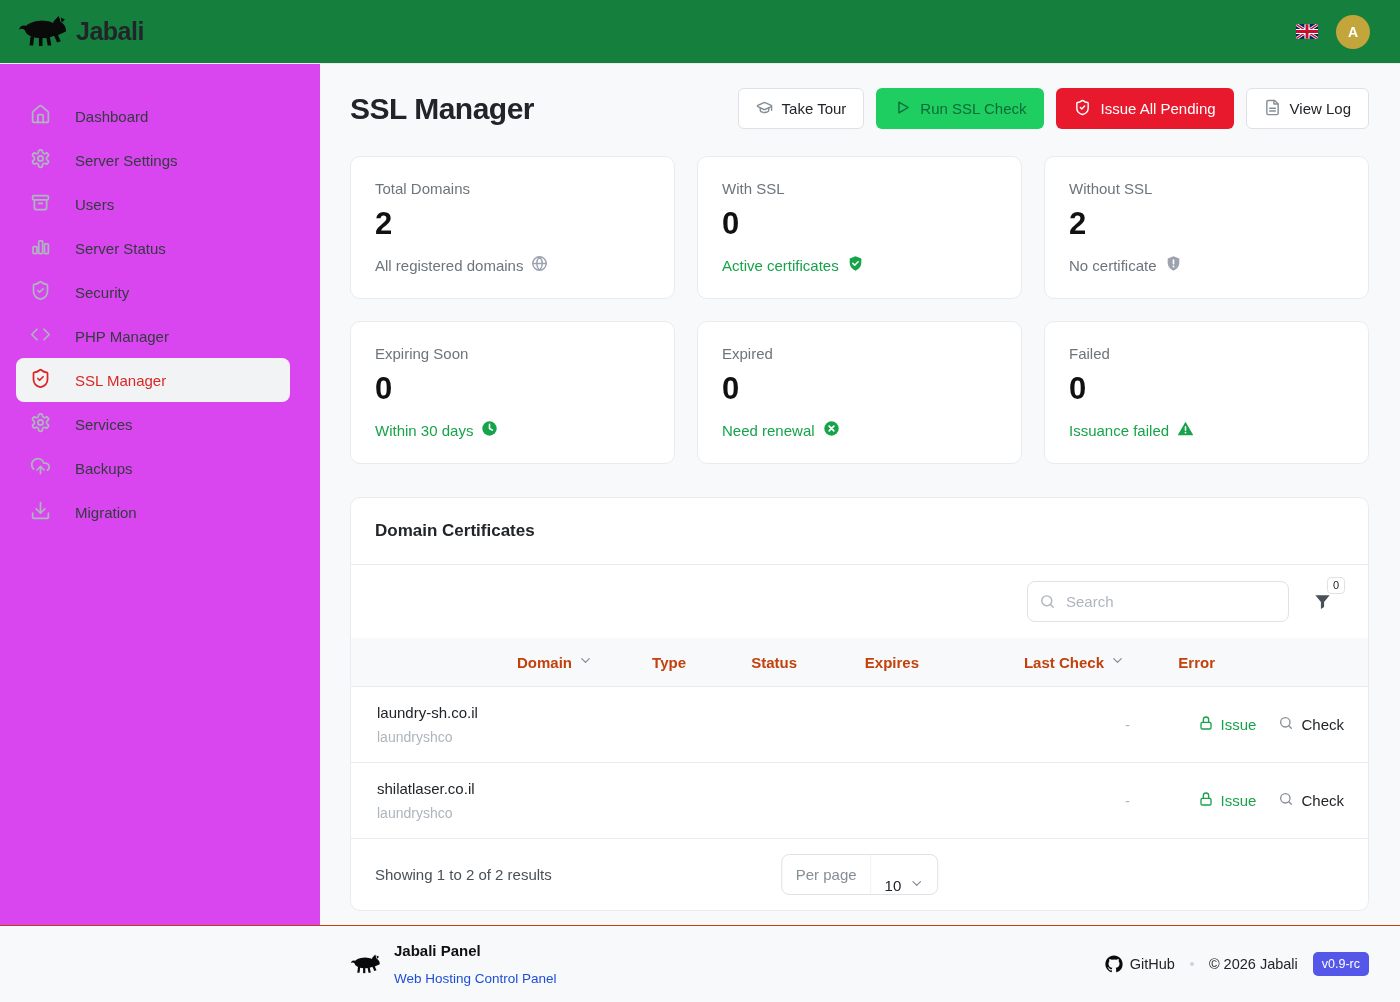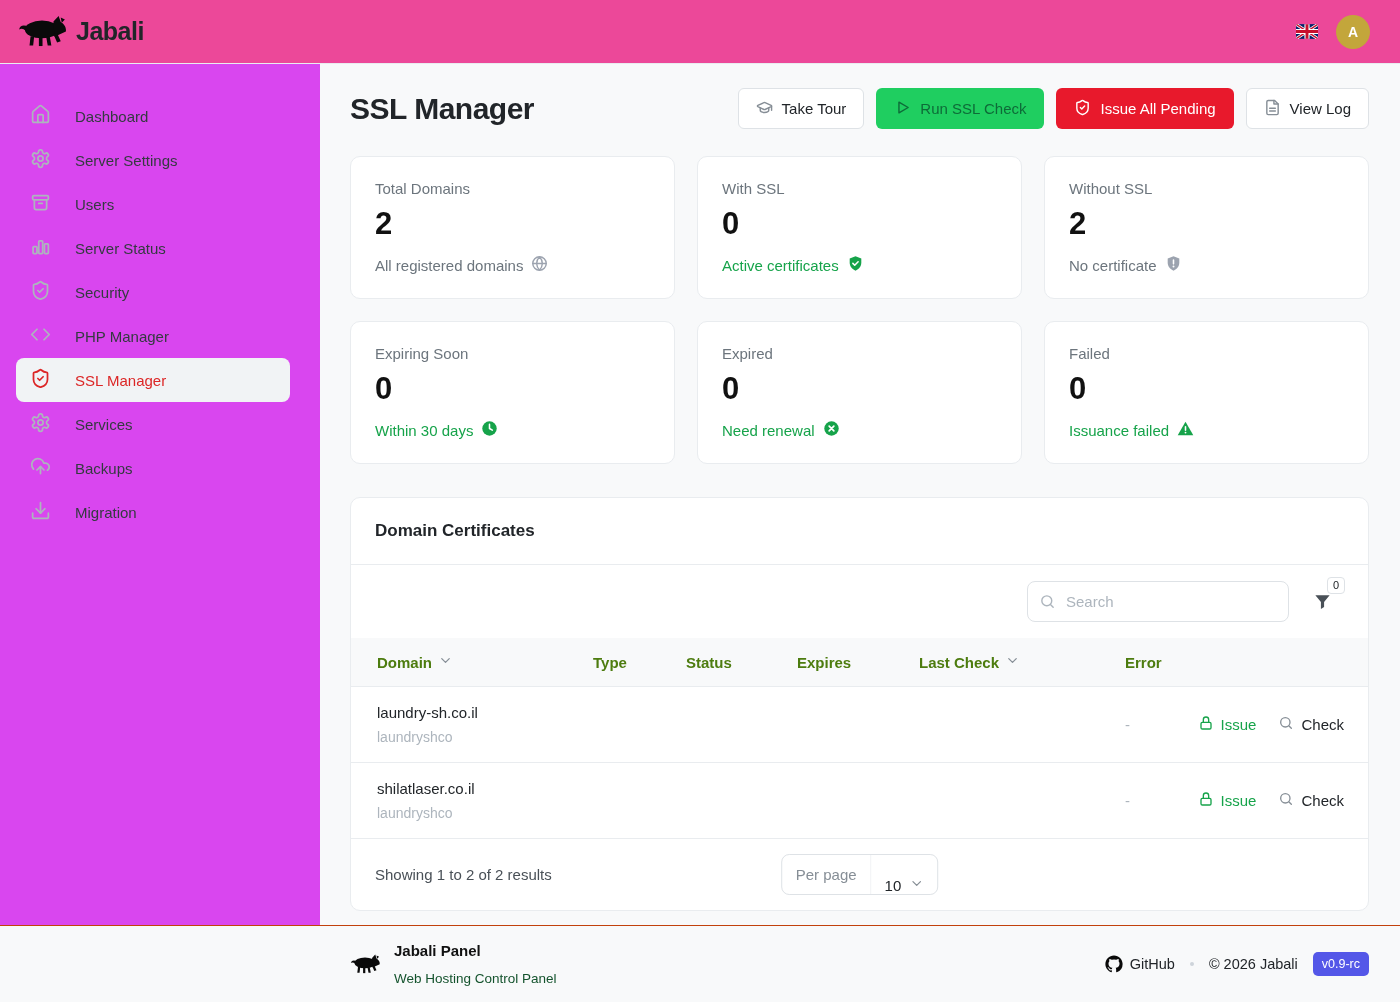--- a/index.html
+++ b/index.html
@@ -3,21 +3,21 @@
 <meta charset="utf-8">
 <style>
   * { box-sizing: border-box; }
   html,body { margin:0; padding:0; }
   body {
     width:1400px; height:1002px; overflow:hidden;
     font-family:"Liberation Sans","DejaVu Sans",sans-serif;
     background:#f8f9fa; color:#212529;
   }
   
-  .navbar{height:64px;background:#ec4899;border-bottom:1px solid #e9ecef;display:flex;align-items:center;justify-content:space-between;padding:0 16px;}
+  .navbar{height:64px;background:#15803d;border-bottom:1px solid #e9ecef;display:flex;align-items:center;justify-content:space-between;padding:0 16px;}
   .brand{display:flex;align-items:center;gap:8px;}
   .brand-logo svg{width:52px;height:38px;display:block;}
   .brand-name{font-size:25px;font-weight:800;letter-spacing:-0.5px;}
   .nav-right{display:flex;align-items:center;gap:18px;padding-right:14px;}
   .flag svg{width:22px;height:15px;border-radius:2px;display:block;}
   .avatar{width:34px;height:34px;border-radius:50%;background:#c3a63b;color:#fff;font-weight:700;font-size:14px;display:flex;align-items:center;justify-content:center;cursor:pointer;}
   
   .layout{display:flex;height:861px;}
   .sidebar{width:320px;background:#d946ef;padding-top:30px;flex-shrink:0;}
   .side-item{display:flex;align-items:center;gap:24px;height:44px;padding-left:14px;margin:0 30px 0 16px;border-radius:8px;font-size:15px;color:#343a40;cursor:pointer;white-space:nowrap;}
@@ -50,21 +50,21 @@
   .tc-toolbar{display:flex;justify-content:flex-end;align-items:center;gap:24px;padding:16px 36px 16px 24px;}
   .search{position:relative;width:262px;}
   .search input{width:100%;height:41px;border:1px solid #dee2e6;border-radius:8px;padding:0 12px 0 38px;font-size:15px;color:#212529;outline:none;font-family:inherit;}
   .search input::placeholder{color:#adb5bd;}
   .search .s-icon{position:absolute;left:12px;top:12px;width:17px;height:17px;color:#adb5bd;}
   .filter{position:relative;cursor:pointer;}
   .filter svg{width:19px;height:19px;color:#495057;display:block;}
   .filter-badge{position:absolute;top:-15px;right:-13px;background:#fff;border:1px solid #dee2e6;border-radius:4px;font-size:11px;line-height:1;padding:2px 5px;color:#212529;}
   table{width:100%;border-collapse:collapse;table-layout:fixed;}
   thead tr{background:#f8f9fa;}
-  th{font-size:15px;font-weight:600;text-align:left;padding:15px 0;color:#4d7c0f;}
+  th{font-size:15px;font-weight:600;text-align:right;padding:15px 0;color:#c2410c;}
   th .th-wrap{display:inline-flex;align-items:center;gap:6px;}
   th svg{width:15px;height:15px;color:#868e96;}
   td{padding:17px 0;vertical-align:middle;}
   tbody tr{border-top:1px solid #e9ecef;}
   .cell-pad{padding-left:26px;}
   .domain-name{font-size:15px;color:#212529;}
   .domain-owner{font-size:14px;color:#adb5bd;margin-top:8px;}
   .dash{color:#adb5bd;font-size:15px;}
   .row-actions{display:flex;justify-content:flex-end;align-items:center;gap:22px;padding-right:24px;white-space:nowrap;}
   .lnk{display:inline-flex;align-items:center;gap:7px;font-size:15px;cursor:pointer;}
@@ -75,21 +75,21 @@
   .tc-foot{border-top:1px solid #e9ecef;height:72px;display:flex;align-items:center;padding:0 24px;position:relative;font-size:15px;color:#495057;}
   .perpage{position:absolute;left:50%;transform:translateX(-50%);display:flex;align-items:center;border:1px solid #dee2e6;border-radius:8px;height:41px;background:#fff;overflow:hidden;cursor:pointer;}
   .pp-label{padding:0 14px;color:#868e96;}
   .pp-value{display:flex;align-items:flex-end;gap:8px;padding:0 13px;color:#212529;border-left:1px solid #f1f3f5;height:100%;}
   .pp-value svg{width:15px;height:15px;color:#868e96;}
   
   .footer{height:77px;border-top:1px solid #c2410c;display:flex;align-items:center;justify-content:space-between;padding:0 31px 0 349px;}
   .f-left{display:flex;align-items:center;gap:13px;}
   .f-boar svg{width:32px;height:25px;display:block;}
   .f-title{font-size:15px;font-weight:700;color:#111;}
-  .f-sub{font-size:13.5px;color:#14532d;margin-top:12px;}
+  .f-sub{font-size:13.5px;color:#1d4ed8;margin-top:12px;}
   .f-right{display:flex;align-items:center;gap:15px;font-size:14.5px;color:#212529;}
   .gh-link{display:flex;align-items:center;gap:7px;cursor:pointer;}
   .gh-link svg{width:18px;height:18px;display:block;}
   .sep-dot{width:4px;height:4px;border-radius:50%;background:#ced4da;}
   .ver-badge{background:#5457e8;color:#fff;font-size:12.5px;font-weight:500;padding:5px 9px;border-radius:5px;}
   .icon-stroke{fill:none;stroke:currentColor;stroke-width:2;stroke-linecap:round;stroke-linejoin:round;}
 </style>
 </head>
 <body>
 

